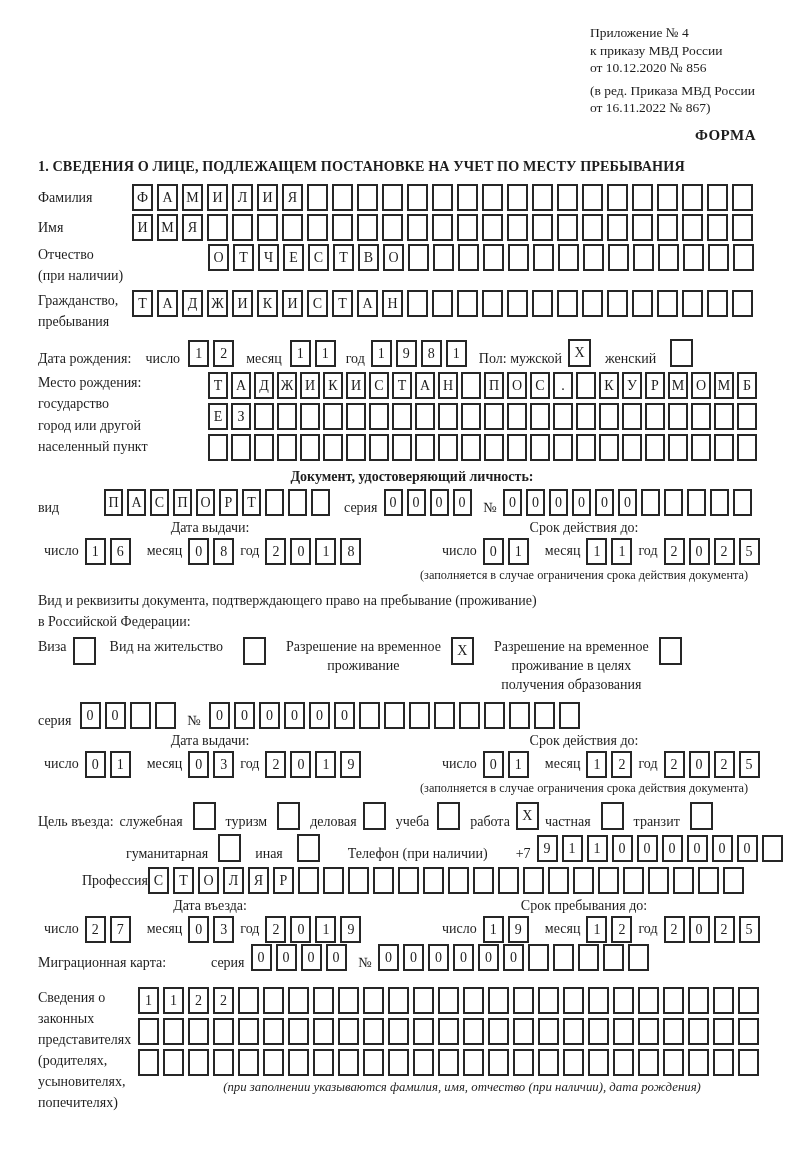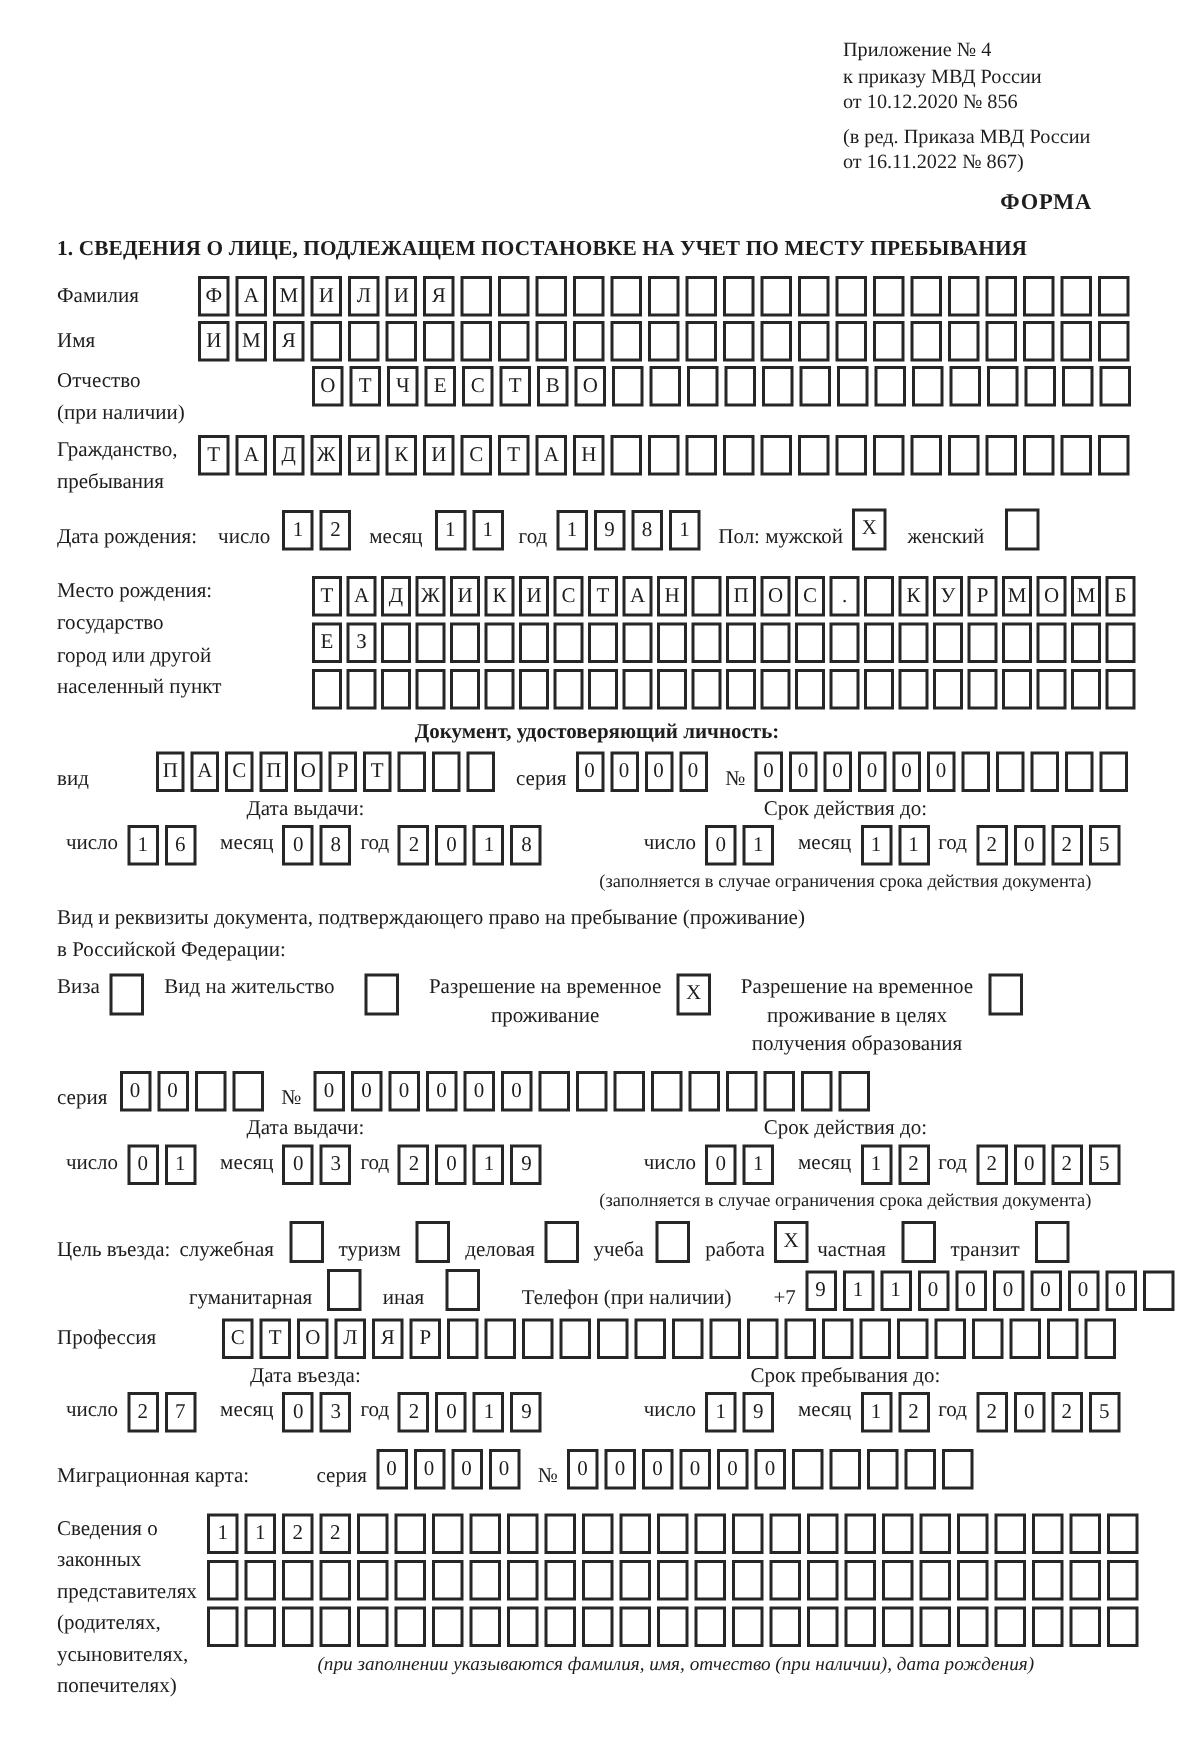--- a/index.html
+++ b/index.html
@@ -1,17 +1,17 @@
 <!DOCTYPE html>
 <html><head>
 <meta charset="utf-8">
 <style>
   html,body{margin:0;padding:0;background:#fff;}
   body{width:800px;height:1163px;overflow:hidden;font-family:"Liberation Serif",serif;color:#1d1d1d;}
-  .page{box-sizing:border-box;width:800px;height:1163px;padding:24px 42px 0 38px;}
+  .page{box-sizing:border-box;width:800px;height:1163px;padding:24px 14px 0 38px;}
 
   .appendix{margin-left:auto;width:196px;font-size:13.5px;line-height:17.5px;}
   .appendix .gap{height:5px;}
   .forma{text-align:right;padding-right:30px;font-weight:bold;font-size:15px;margin-top:10px;letter-spacing:.5px;}
 
   .title{text-align:center;font-weight:bold;font-size:15.5px;line-height:22px;margin-top:12px;letter-spacing:.2px;}
   .uline{display:inline-block;width:52px;height:13px;border-bottom:2px solid #3c3c3c;margin-left:9px;}
 
   .sec{font-weight:bold;font-size:14.2px;margin-top:14px;letter-spacing:.1px;}
 
@@ -231,21 +231,21 @@
     <span class="flb g8">Пол: мужской</span>
     <span class="cells cb g6">
         <span class="cell">X</span>
       </span>
     <span class="flb g14">женский</span>
     <span class="cells cb g14">
         <span class="cell"></span>
       </span>
   </div>
 
-  <div class="row stack" style="margin-top:17px;">
+  <div class="row stack" style="margin-top:5px;">
     <div class="lblcol w170">
       <div>Место рождения:</div>
       <div>государство</div>
       <div>город или другой</div>
       <div>населенный пункт</div>
     </div>
     <div>
       <div class="cells sm">
           <span class="cell">Т</span>
           <span class="cell">А</span>
@@ -580,21 +580,21 @@
         <span class="cell">0</span>
         <span class="cell">0</span>
         <span class="cell">0</span>
         <span class="cell">0</span>
         <span class="cell">0</span>
         <span class="cell"></span>
       </span>
   </div>
 
   <div class="row" style="margin-top:5px;">
-    <div class="lbl" style="width:110px;">Профессия</div>
+    <div class="lbl" style="width:110px;text-align:right;">Профессия</div>
     <div class="cells">
         <span class="cell">С</span>
         <span class="cell">Т</span>
         <span class="cell">О</span>
         <span class="cell">Л</span>
         <span class="cell">Я</span>
         <span class="cell">Р</span>
         <span class="cell"></span>
         <span class="cell"></span>
         <span class="cell"></span>
@@ -656,21 +656,21 @@
         <span class="cells">
             <span class="cell">2</span>
             <span class="cell">0</span>
             <span class="cell">2</span>
             <span class="cell">5</span>
           </span>
       </div>
     </div>
   </div>
 
-  <div class="inline" style="margin-top:11px;">
+  <div class="inline" style="margin-top:1px;">
     <span class="flb" style="width:165px;">Миграционная карта:</span>
     <span class="flb g8">серия</span>
     <span class="cells g6">
         <span class="cell">0</span>
         <span class="cell">0</span>
         <span class="cell">0</span>
         <span class="cell">0</span>
       </span>
     <span class="flb g8">№</span>
     <span class="cells g6">

